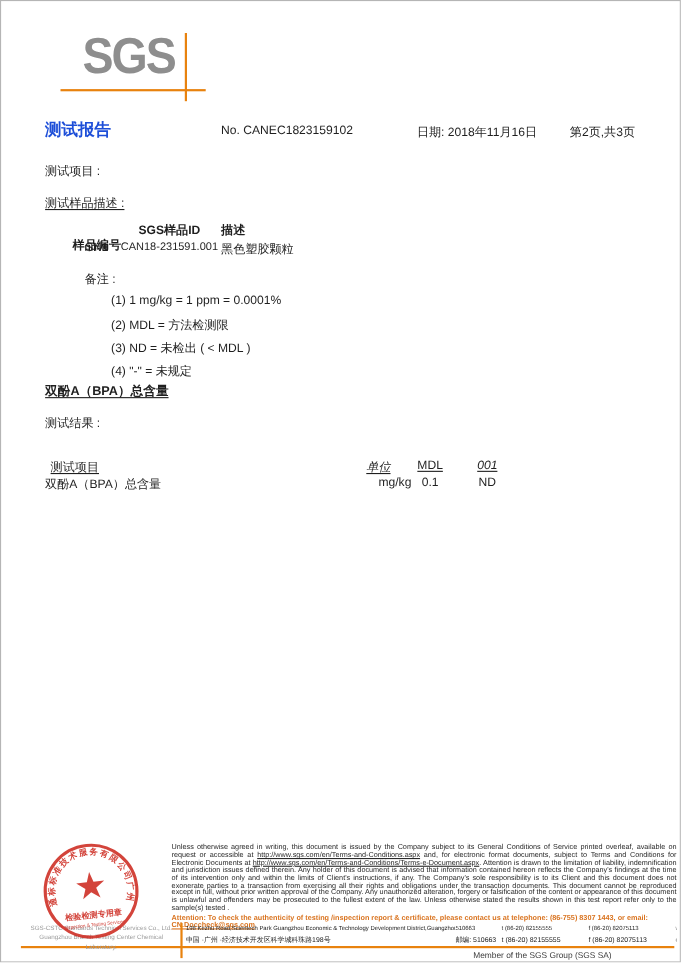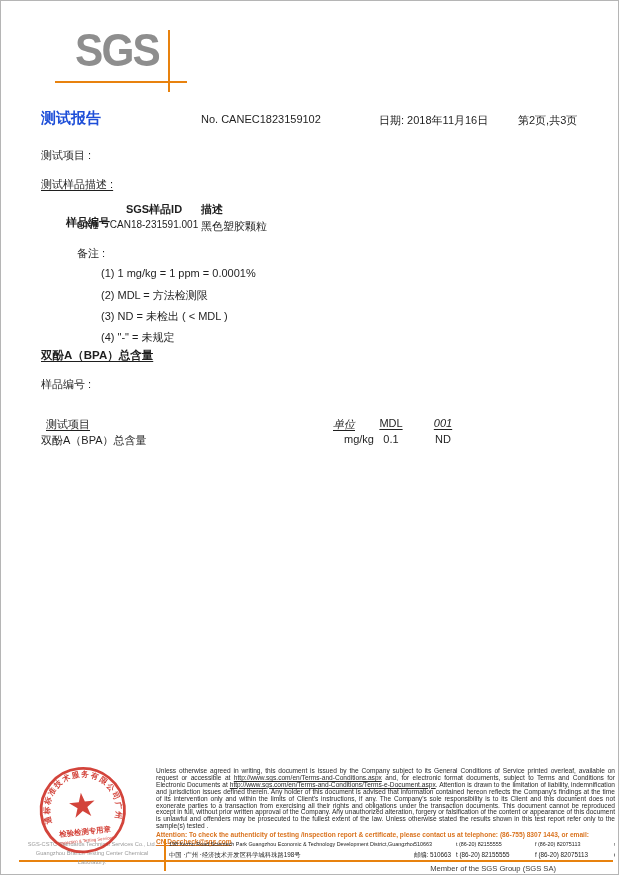--- a/index.html
+++ b/index.html
@@ -97,21 +97,21 @@
   <div class="abs cc s-r2">CAN18-231591.001</div>
   <div class="abs t11 s-r3">黑色塑胶颗粒</div>
 
   <div class="abs t11 remarks-label">备注 :</div>
   <div class="abs t11 rm0">(1) 1 mg/kg = 1 ppm = 0.0001%</div>
   <div class="abs t11 rm1">(2) MDL = 方法检测限</div>
   <div class="abs t11 rm2">(3) ND = 未检出 ( &lt; MDL )</div>
   <div class="abs t11 rm3">(4) "-" = 未规定</div>
 
   <div class="abs bpa-heading">双酚A（BPA）总含量</div>
-  <div class="abs t11 method-label">样品编号 :</div>
+  <div class="abs t11 method-label">测试结果 :</div>
 
   <div class="abs t11 r-h1">测试项目</div>
   <div class="abs t11 cc r-h2">单位</div>
   <div class="abs t11 cc r-h3">MDL</div>
   <div class="abs t11 cc r-h4">001</div>
   <div class="abs t11 r-r1">双酚A（BPA）总含量</div>
   <div class="abs t11 cc r-r2">mg/kg</div>
   <div class="abs t11 cc r-r3">0.1</div>
   <div class="abs t11 cc r-r4">ND</div>
 

